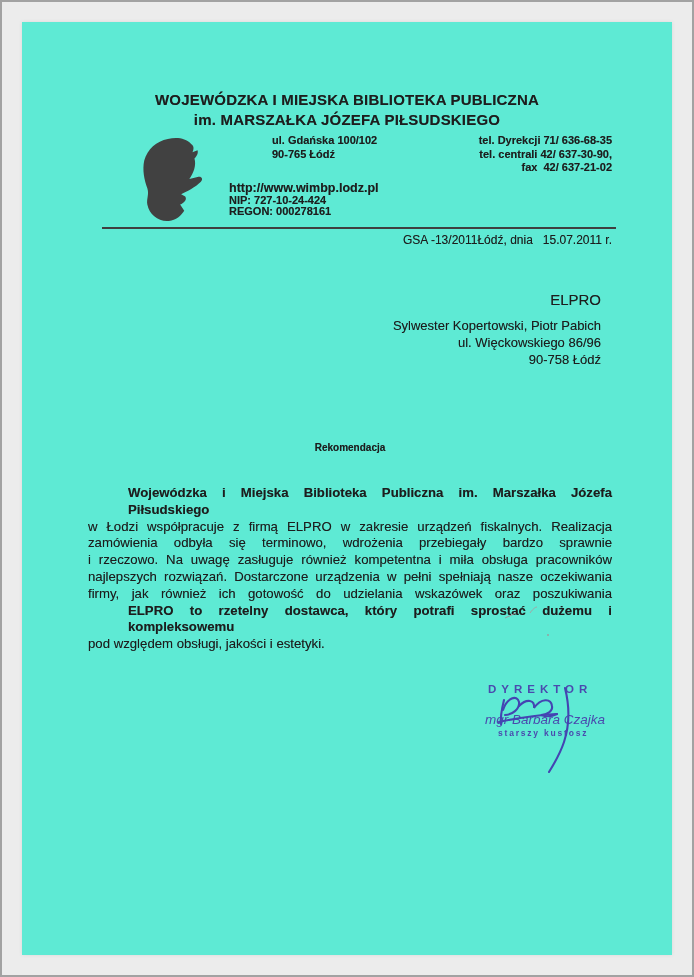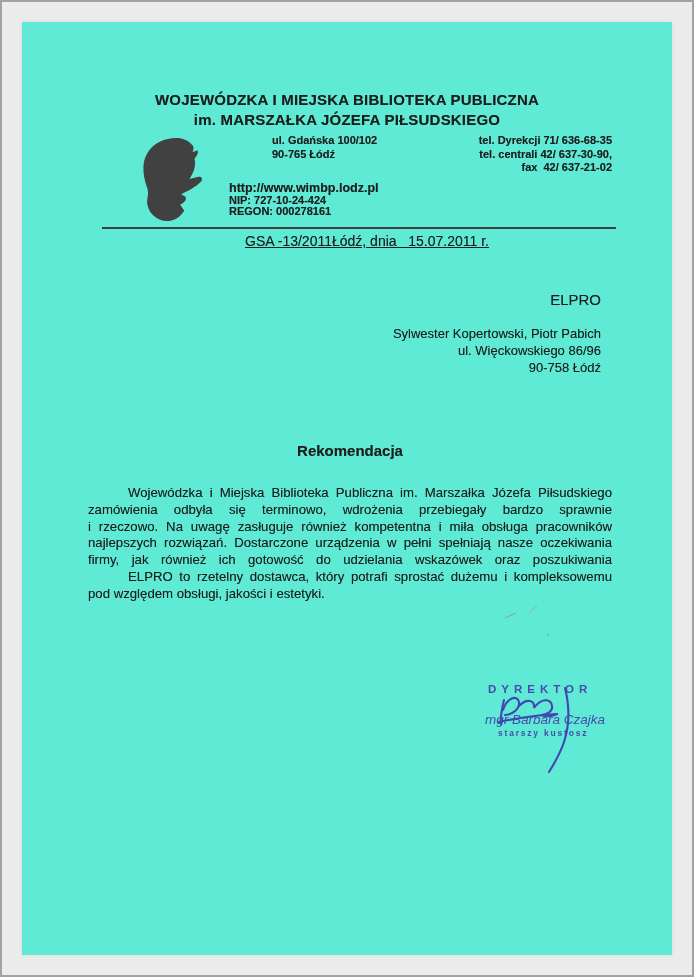--- a/index.html
+++ b/index.html
@@ -39,43 +39,42 @@
   .web-block .site { font-weight:bold; font-size:12.5px; margin-bottom:0; }
   .web-block .reg  { font-weight:bold; font-size:11px; line-height:11px; }
 
   .divider {
     position:absolute; left:80px; top:205px; width:514px; height:2px;
     background:#3f3f3f;
   }
 
   .ref-row {
     position:absolute; top:211px; left:100px; right:60px;
-    display:flex; justify-content:center;
-    font-size:14px;
-    text-decoration:underline;
+    display:flex; justify-content:flex-end;
+    font-size:12px;
   }
   .keep-spaces { white-space:pre; }
 
   .recipient {
     position:absolute; top:269px; right:71px; text-align:right;
     font-size:13px; line-height:17px;
   }
-  .recipient .company { font-size:15px; line-height:18px; margin-bottom:16px; }
+  .recipient .company { font-size:15px; line-height:18px; margin-bottom:8px; }
 
   .letter-title {
     position:absolute; top:420px; left:66px; width:524px;
-    text-align:center; font-weight:bold; font-size:15px;
+    text-align:center; font-weight:bold; font-size:10px;
   }
 
   .body-text {
     position:absolute; top:463px; left:66px; width:524px;
     font-size:13.2px; line-height:16.8px;
   }
   .body-text .jl { text-align:justify; text-align-last:justify; }
-  .body-text .jl.indent { padding-left:40px; }
+  .body-text .jl.indent { padding-left:40px;font-weight:bold; }
   .body-text .jl.last { text-align-last:left; }
 
   .pencil-marks { position:absolute; left:470px; top:580px; width:80px; height:45px; }
 
   .stamp-role {
     position:absolute; left:466px; top:661px;
     font-size:11.5px; font-weight:bold; letter-spacing:5px;
     z-index:2;
   }
   .stamp-name {
@@ -133,20 +132,21 @@
     <div class="company">ELPRO</div>
     <div>Sylwester Kopertowski, Piotr Pabich</div>
     <div>ul. Więckowskiego 86/96</div>
     <div>90-758 Łódź</div>
   </div>
 
   <div class="letter-title txt">Rekomendacja</div>
 
   <div class="body-text txt">
     <div class="jl indent">Wojewódzka i Miejska Biblioteka Publiczna im. Marszałka Józefa Piłsudskiego</div>
+    <div class="jl">w Łodzi współpracuje z firmą ELPRO w zakresie urządzeń fiskalnych. Realizacja</div>
     <div class="jl">zamówienia odbyła się terminowo, wdrożenia przebiegały bardzo sprawnie</div>
     <div class="jl">i rzeczowo. Na uwagę zasługuje również kompetentna i miła obsługa pracowników</div>
     <div class="jl">najlepszych rozwiązań. Dostarczone urządzenia w pełni spełniają nasze oczekiwania</div>
     <div class="jl">firmy, jak również ich gotowość do udzielania wskazówek oraz poszukiwania</div>
     <div class="jl indent">ELPRO to rzetelny dostawca, który potrafi sprostać dużemu i kompleksowemu</div>
     <div class="jl last">pod względem obsługi, jakości i estetyki.</div>
   </div>
 
   <svg class="pencil-marks" viewBox="0 0 80 45">
     <path d="M13,16 L24,11" stroke="#9a9a9a" stroke-width="1" fill="none"></path>

